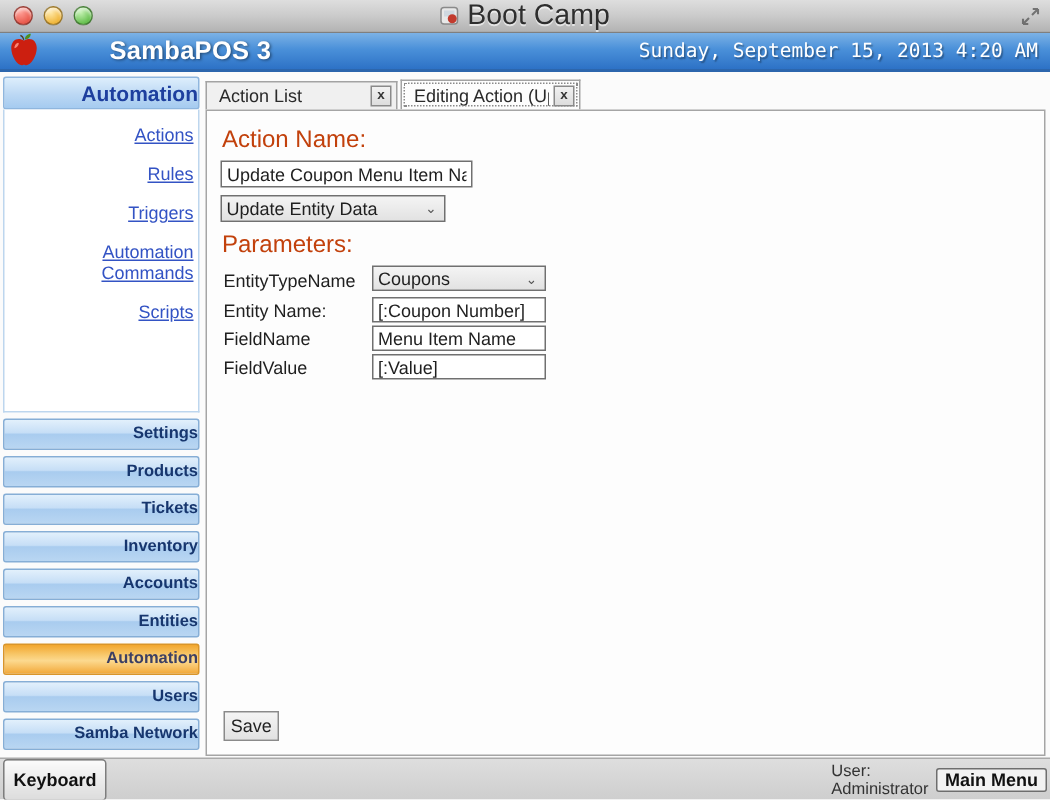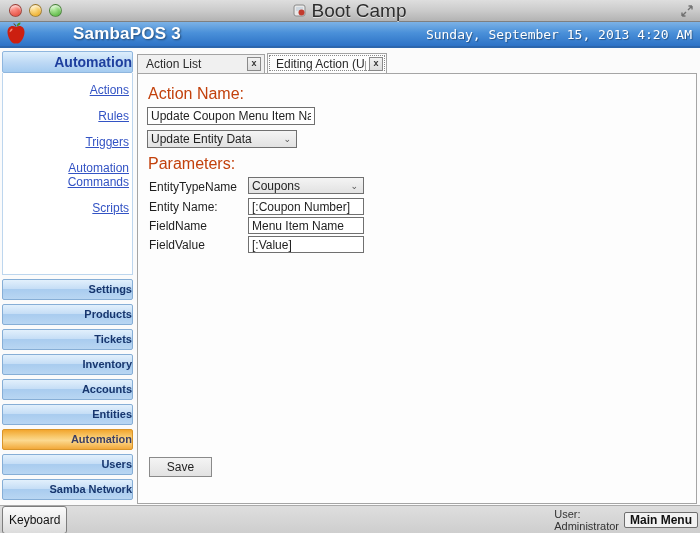--- a/index.html
+++ b/index.html
@@ -58,28 +58,28 @@
   .combo { display:flex; align-items:center; height:18px; border:1px solid #707070; background:linear-gradient(180deg,#f4f4f4,#e2e2e2); font-size:12px; color:#1f1f1f; padding:0 3px; margin-bottom:5px; cursor:pointer; }
   .combo-main { width:150px; }
   .combo .chev { margin-left:auto; font-size:9px; color:#555; padding-right:2px; }
   .chev::after { content:"⌄"; }
 
   .param-grid { display:grid; grid-template-columns:99px 116px; row-gap:1px; align-items:center; margin-left:2px; }
   .param-label { font-size:12px; color:#1f1f1f; }
   .param-field { width:116px; height:17px; margin-bottom:1px;gap:48px; }
   .param-grid .combo { margin-bottom:3px; }
 
-  .save-btn { margin-top:auto; margin-bottom:26px; margin-left:2px; width:63px; height:20px;
+  .save-btn { margin-top:auto; margin-bottom:9px; margin-left:2px; width:37px; height:20px;
     background:linear-gradient(180deg,#f4f4f4,#e2e2e2); border:1px solid #8a8a8a; font-family:"Liberation Sans", sans-serif;
     font-size:12px; color:#1f1f1f; cursor:pointer; }
 
   
   .footer { height:28px; flex:0 0 28px; background:linear-gradient(180deg,#dedede,#cecece); border-top:1px solid #aaa; display:flex; align-items:center; padding:0 2px; }
   .foot-btn { height:28px; background:linear-gradient(180deg,#fbfbfb,#dcdcdc); border:1px solid #7d7d7d; border-radius:3px;
-    font-family:"Liberation Sans", sans-serif; font-weight:normal; font-size:12px; color:#111; padding:0 6px; cursor:pointer; }
+    font-family:"Liberation Sans", sans-serif; font-weight:bold; font-size:12px; color:#111; padding:0 6px; cursor:pointer; }
   .user-block { margin-left:auto; font-size:11px; color:#333; line-height:12px; text-align:left; margin-right:5px; }
   .mainmenu-btn { height:16px; background:#f2f2f2; border:1px solid #6e6e6e; border-radius:2px; font-weight:bold; font-size:12px; padding:0 5px; cursor:pointer; }
 </style>
 </head>
 <body>
 
 <div class="window">
 
   <div class="titlebar">
     <div class="lights">

